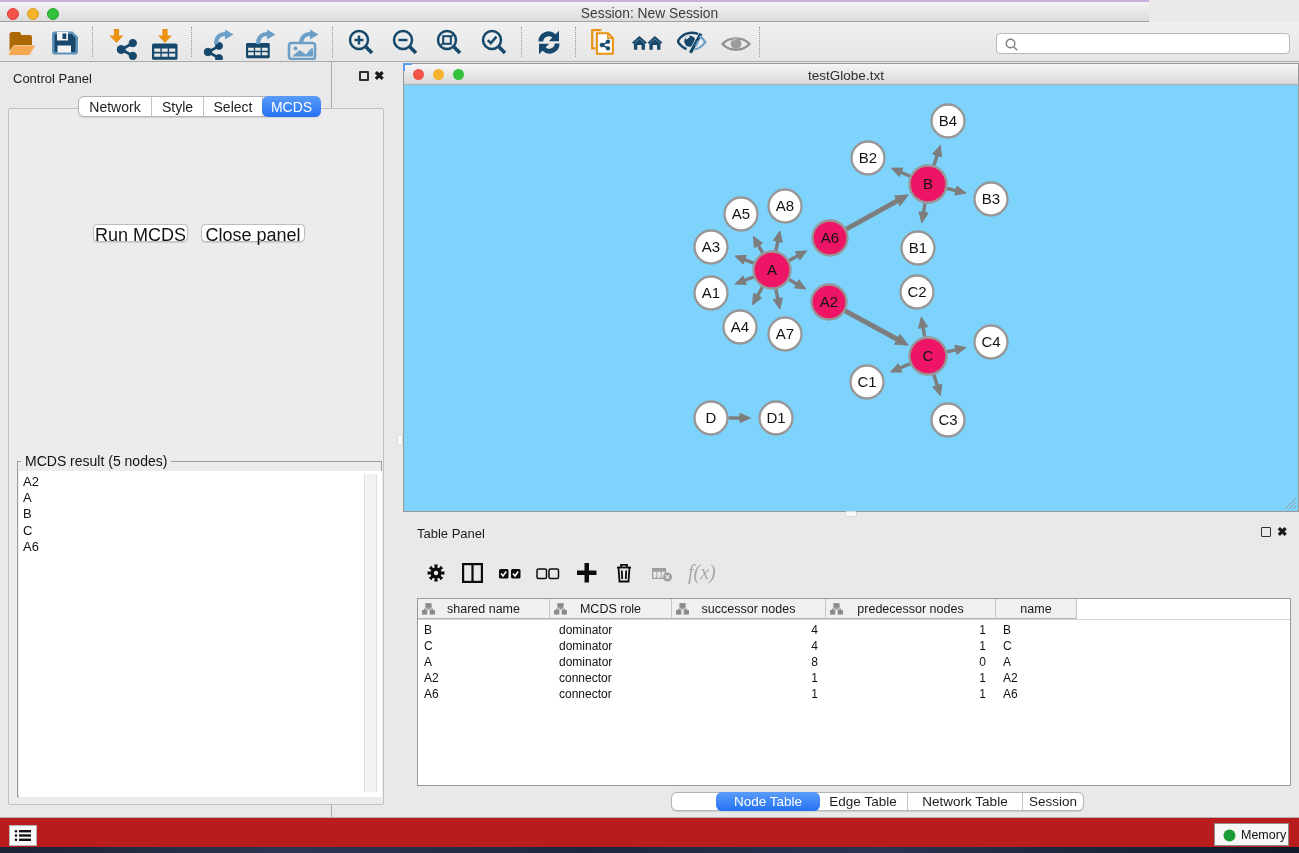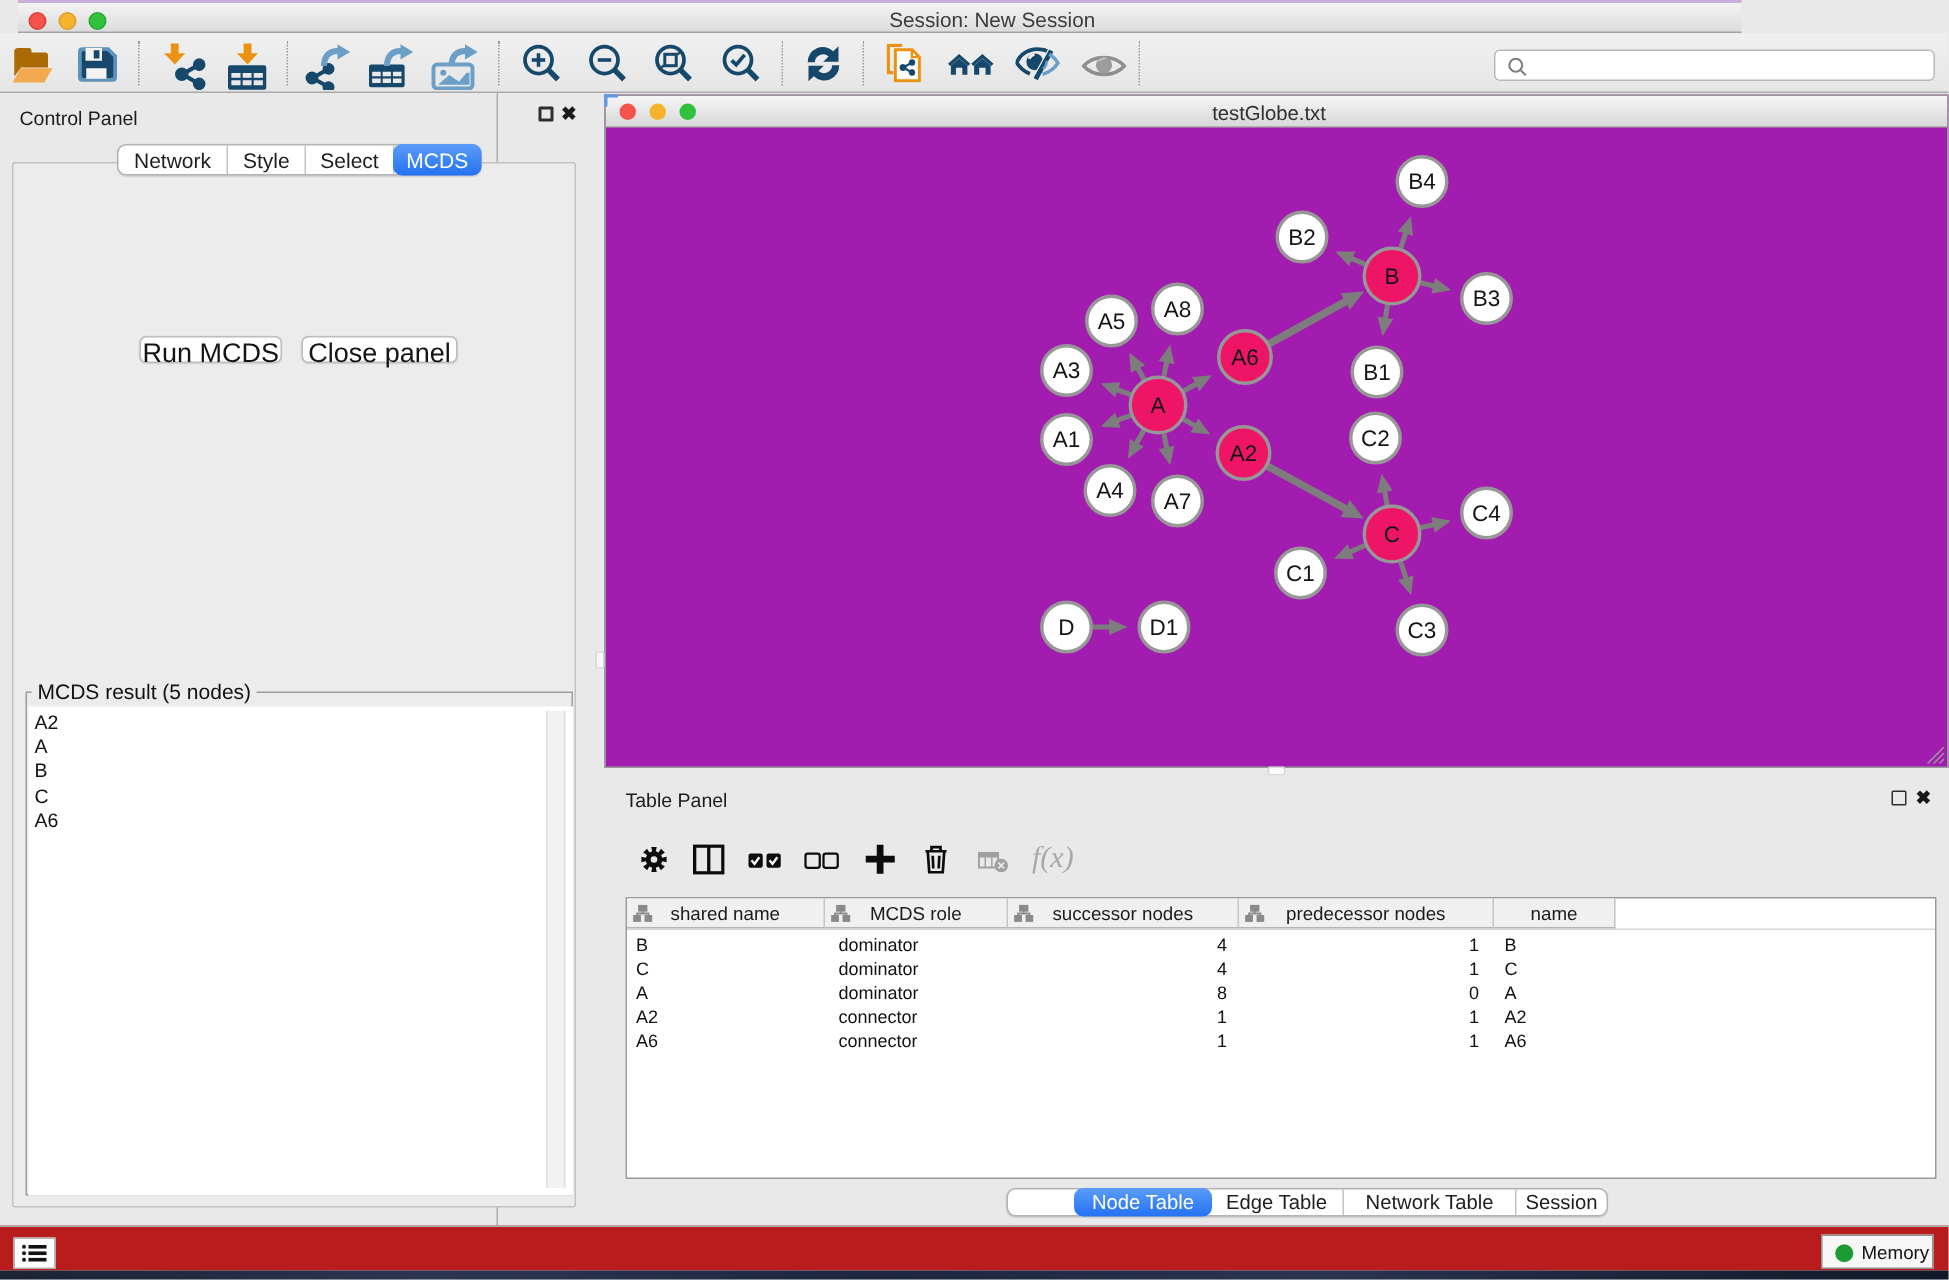--- a/index.html
+++ b/index.html
@@ -1,20 +1,20 @@
 <!DOCTYPE html>
 <html><head>
 <meta charset="utf-8">
 <style>
 * { margin:0; padding:0; box-sizing:border-box; }
 html,body { width:1299px; height:853px; overflow:hidden; background:#e9e9e9;
   font-family:"Liberation Sans", sans-serif; }
 .abs { position:absolute; }
 
-#titlebar { position:absolute; left:12px; top:0; width:1149px; height:22px;
+#titlebar { position:absolute; left:0; top:0; width:1149px; height:22px;
   background:linear-gradient(#f3f3f3,#dcdcdc); border-bottom:1px solid #a2a2a2;
   border-top:2px solid #c9aede;padding-left:23px; }
 #titlebar .tl { position:absolute; top:6px; width:12px; height:12px; border-radius:50%; }
 #title-text { position:absolute; top:4px; left:0; width:1299px; text-align:center;
   font-size:13.8px; color:#3c3c3c; }
 
 #toolbar { position:absolute; left:0; top:22px; width:1299px; height:40px;
   background:linear-gradient(#f0f0f0,#e6e6e6); border-bottom:1px solid #aaaaaa; }
 .tsep { position:absolute; top:5px; height:30px; width:0;
   border-left:1px dotted #9a9a9a; }
@@ -53,21 +53,21 @@
 #fieldset { position:absolute; left:17px; top:399px; width:365px; height:336px;
   border:1px solid #9e9e9e; }
 #fs-legend { position:absolute; left:3px; top:-9px; background:#ececec;
   padding:0 4px; font-size:14px; color:#111; }
 #fs-list { position:absolute; left:1px; top:9px; width:363px; height:326px; background:#fff; padding-top:3px; }
 #fs-list .item { font-size:13px; color:#111; padding-left:4px; height:16.2px; line-height:16.2px; }
 #fs-scroll { position:absolute; right:5px; top:3px; width:13px; height:318px;
   background:#f2f2f2; border-left:1px solid #e0e0e0; border-right:1px solid #e0e0e0;}
 
 #netwin { position:absolute; left:403px; top:63px; width:896px; height:449px;
-  border:1px solid #999; background:#a21caf;padding-left:38px; }
+  border:1px solid #999; background:#7dd3fc;padding-left:38px; }
 #netwin-tb { position:absolute; left:0; top:0; width:100%; height:21px;
   background:linear-gradient(#f6f6f6,#d8d8d8); border-bottom:1px solid #b0b0b0; }
 #netwin-tb .tl { position:absolute; top:5px; width:11px; height:11px; border-radius:50%; }
 #netwin-title { position:absolute; top:3.5px; left:-5px; width:100%; text-align:center; font-size:13.5px; color:#2e2e2e; }
 
 #tpanel { position:absolute; left:404px; top:517px; width:895px; height:300px; background:#e9e9e9; }
 #tpanel-title { position:absolute; left:13px; top:9px; font-size:13px; color:#1c1c1c; }
 #ttool { position:absolute; left:0; top:40px; width:895px; height:46px; }
 #ttable { position:absolute; left:13px; top:81px; width:874px; height:188px;
   background:#fff; border:1px solid #9a9a9a; }
@@ -487,21 +487,21 @@
 <div class="trow" style="left:254px;top:71.1px;width:146px;text-align:right;">1</div>
 <div class="trow" style="left:408px;top:71.1px;width:160px;text-align:right;">1</div>
 <div class="trow" style="left:585px;top:71.1px;">A2</div>
 <div class="trow" style="left:6px;top:87.3px;">A6</div>
 <div class="trow" style="left:141px;top:87.3px;">connector</div>
 <div class="trow" style="left:254px;top:87.3px;width:146px;text-align:right;">1</div>
 <div class="trow" style="left:408px;top:87.3px;width:160px;text-align:right;">1</div>
 <div class="trow" style="left:585px;top:87.3px;">A6</div>
   </div>
   <div id="btabs" class="segtabs">
-    <div class="seg sel" style="width:92px;margin-left:44px;">Node Table</div>
+    <div class="seg sel" style="width:104px;margin-left:44px;">Node Table</div>
     <div class="seg" style="width:89px;">Edge Table</div>
     <div class="seg" style="width:115px;">Network Table</div>
     <div class="seg" style="width:60px;">Session</div>
   </div>
 </div>
 
 <div id="statusbar">
   <div id="listbtn">
     <svg width="26" height="19" viewBox="0 0 26 19">
       <g fill="#111">

